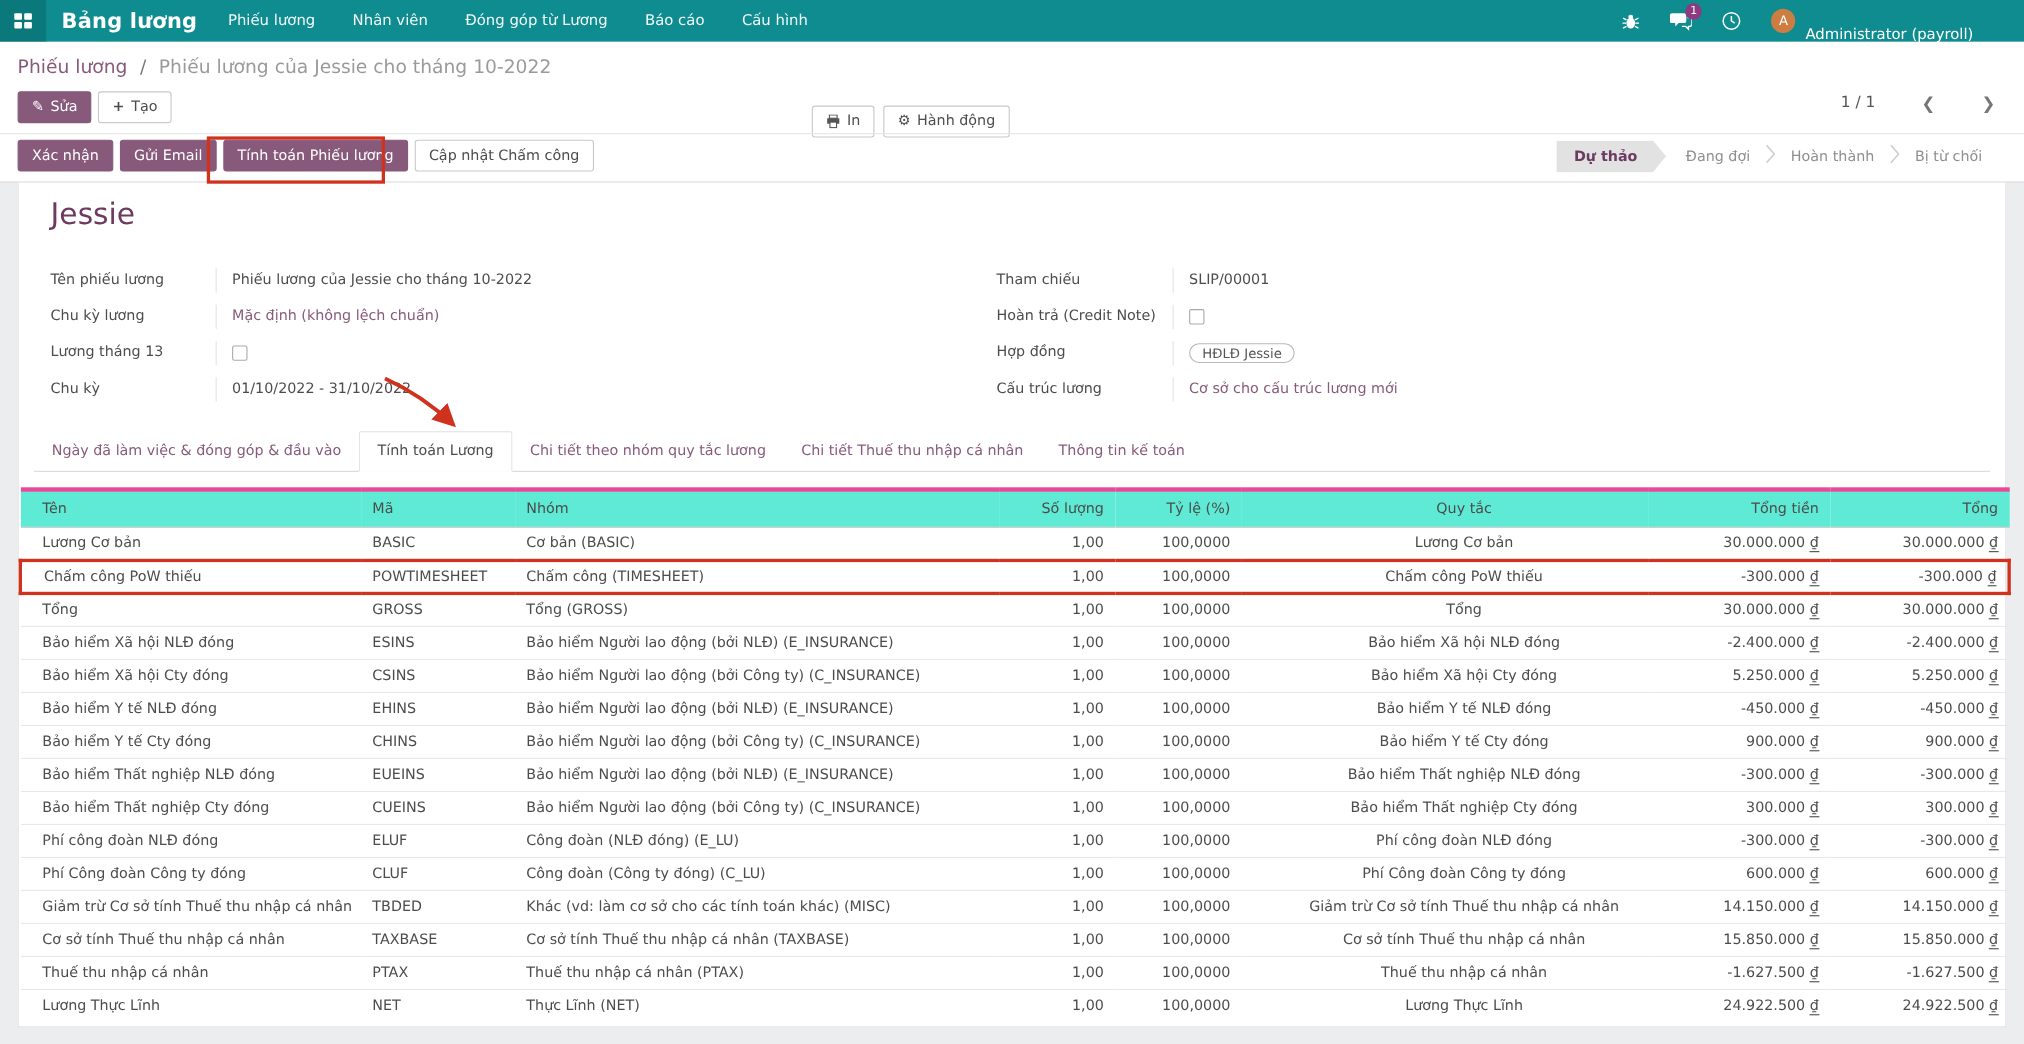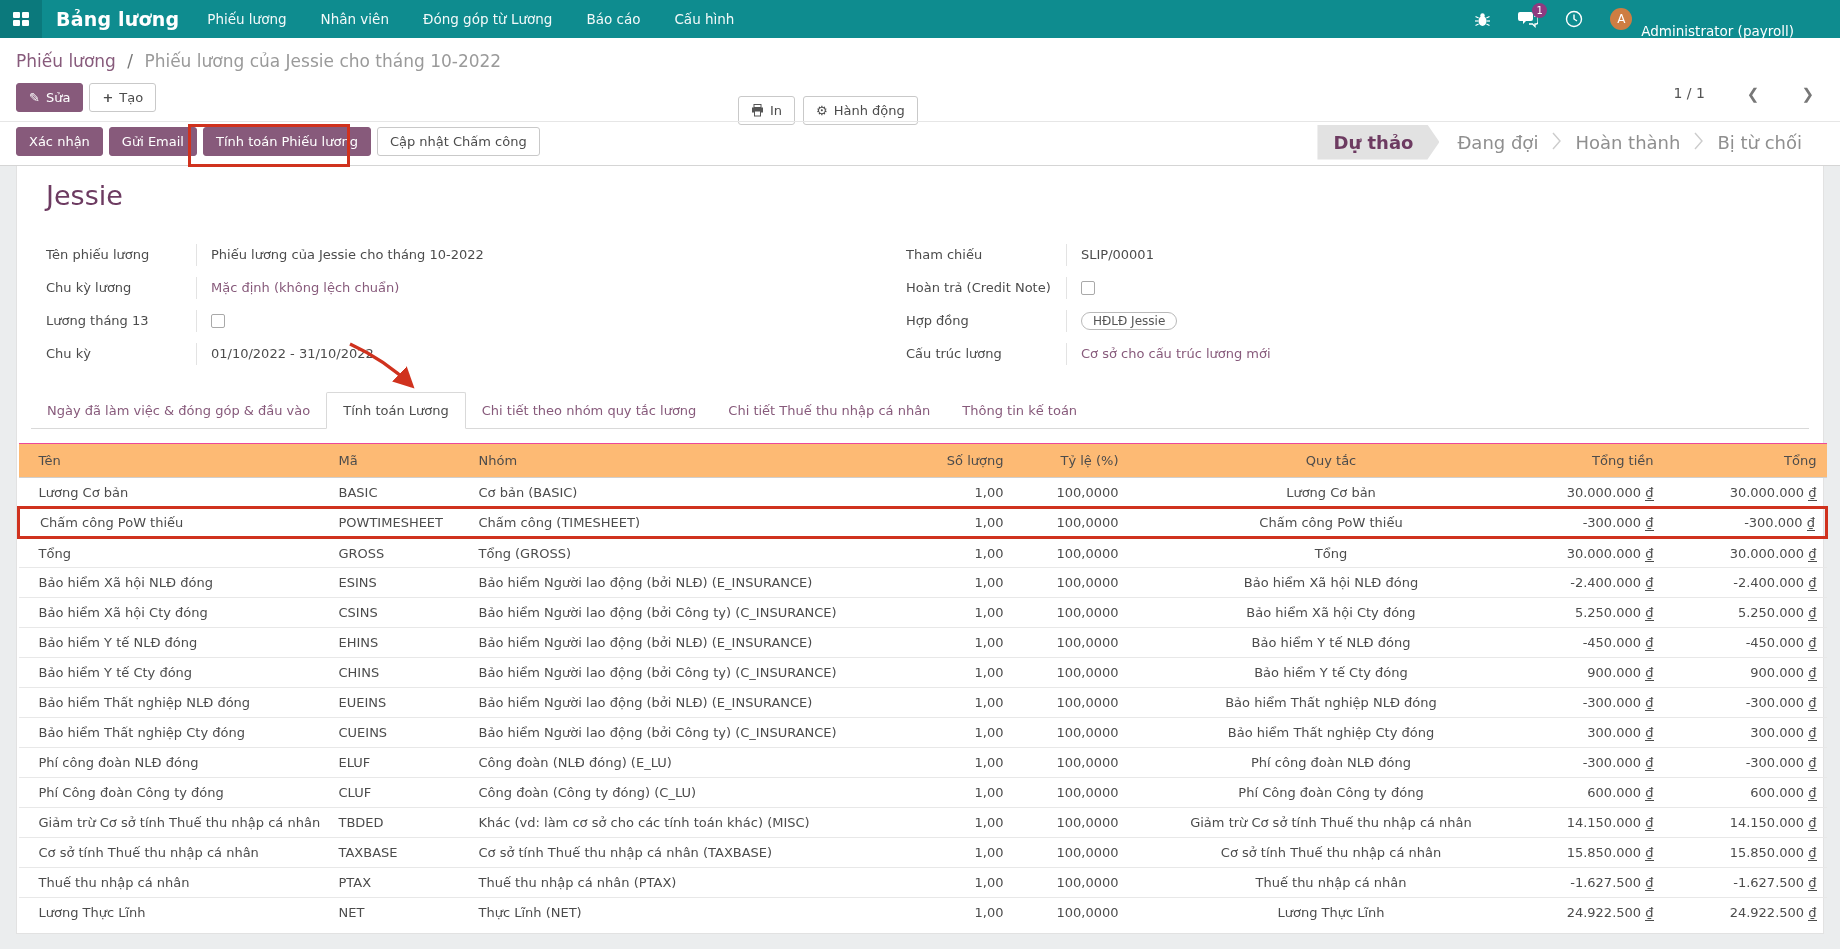--- a/index.html
+++ b/index.html
@@ -40,21 +40,21 @@
     border-radius:3px; cursor:pointer; font-family:inherit; }
   .btn.primary { background:#875a7b; border-color:#875a7b; color:#fff; }
   .left-btns { position:absolute; left:16px; top:8px; display:flex; gap:6px; }
   .mid-btns { position:absolute; left:738px; top:21px; display:flex; gap:8px; }
   .pager { position:absolute; right:26px; top:10px; display:flex; gap:42px; color:#555; }
   .pager-count { font-size:14px; }
   .pager-arrow { font-size:15px; color:#777; cursor:pointer; background:none; border:none; font-family:inherit; }
   .wf-row { position:relative; height:40px; border-top:1px solid #e6e6e6; padding:5px 0 0 16px;
     display:flex; gap:6px; align-items:flex-start; }
   .statusbar { position:absolute; right:26px; top:5px; display:flex; align-items:center; height:30px; }
-  .step { padding:7px 12px; color:#8f8f8f; font-size:18px; cursor:pointer; white-space:nowrap; }
+  .step { padding:7px 12px; color:#8f8f8f; font-size:13px; cursor:pointer; white-space:nowrap; }
   .step.active { background:#e2e2e2; color:#6d3b61; font-weight:bold;
     clip-path:polygon(0 0, calc(100% - 12px) 0, 100% 50%, calc(100% - 12px) 100%, 0 100%);
     padding:7px 26px 7px 16px; margin-right:6px; }
   .step-sep { color:#ccc; margin:0 2px; }
   
   .sheet { position:absolute; left:16px; top:166px; width:1808px; height:768px; background:#fff;
     border:1px solid #e2e2e2; border-top:none; }
   .title { position:absolute; left:29px; top:14px; font-size:27px; font-weight:normal; color:#6d3b61; }
   .fields { position:absolute; top:72px; left:0; width:100%; }
   .fgroup { position:absolute; top:0; }
@@ -69,21 +69,21 @@
   .tag { border:1px solid #b9b9b9; border-radius:11px; padding:1px 11px; font-size:12px; color:#555; cursor:pointer; }
   
   .tabs { position:absolute; left:14px; right:14px; top:225px; height:38px;
     display:flex; align-items:flex-end; border-bottom:1px solid #d9d9d9; }
   .tab { padding:10px 16px; color:#875a7b; cursor:pointer; white-space:nowrap; font-size:13px; }
   .tab.active { color:#4c4c4c; background:#fff; border:1px solid #d9d9d9; border-bottom:1px solid #fff;
     border-radius:2px 2px 0 0; margin-bottom:-1px; }
   
   .tbl-wrap { position:absolute; left:0; top:277px; width:1808px; }
   table { border-collapse:collapse; width:100%; table-layout:fixed; }
-  thead th { background:#fdba74; border-bottom:1px solid #cfcfcf; border-top:1px solid #ec4899;
+  thead th { background:#5eead4; border-bottom:1px solid #cfcfcf; border-top:4px solid #ec4899;
     font-weight:normal; color:#4c4c4c; text-align:left; height:34px; padding:0 10px; font-size:13px; }
   tbody td { height:30px; padding:0 10px; border-top:1px solid #e8e8e8; color:#4c4c4c; font-size:13px;
     white-space:nowrap; overflow:hidden; }
   tbody tr:first-child td { border-top:none; }
   th.c-name, td.c-name { padding-left:20px; }
   th.num, td.num { text-align:right; }
   th.c-rule, td.c-rule { padding-left:45px;text-align:center; }
   .cur { border-bottom:1px solid #4c4c4c; }
   tr.hl td { border-top:3px solid #d0321e; border-bottom:3px solid #d0321e; }
   tr.hl td:first-child { border-left:3px solid #d0321e; }

